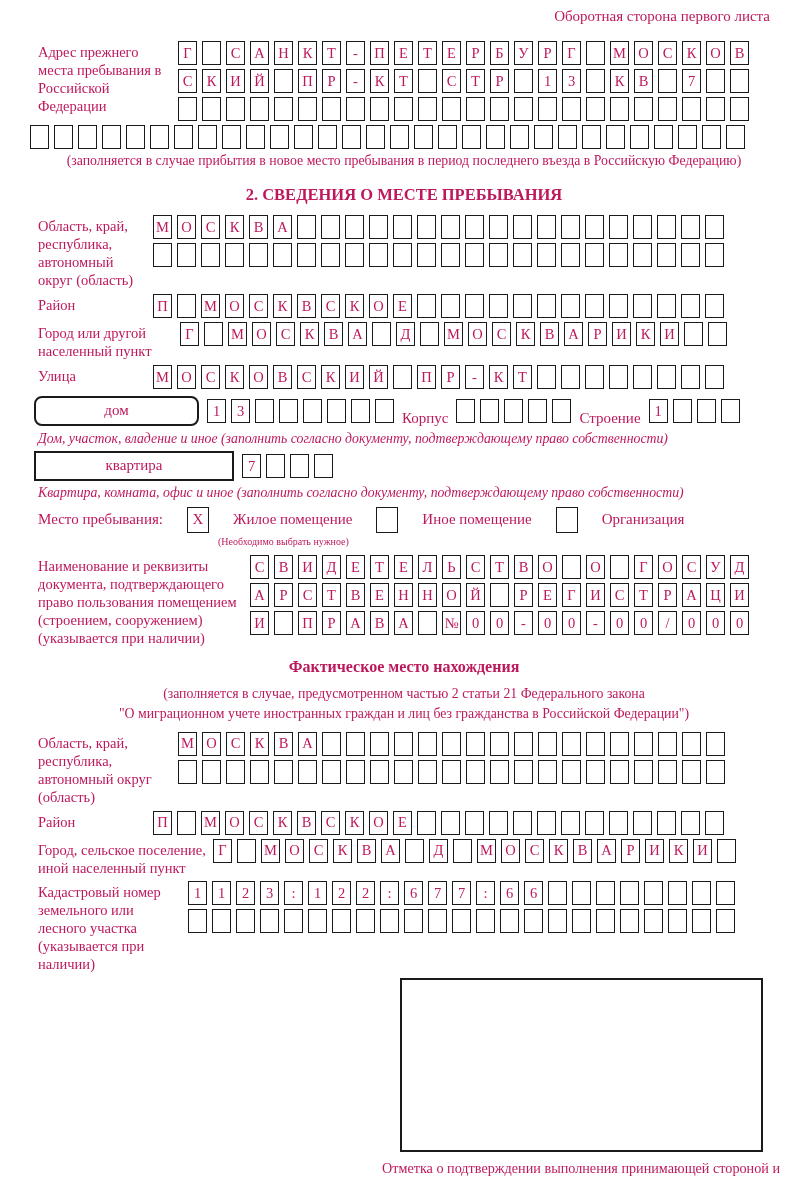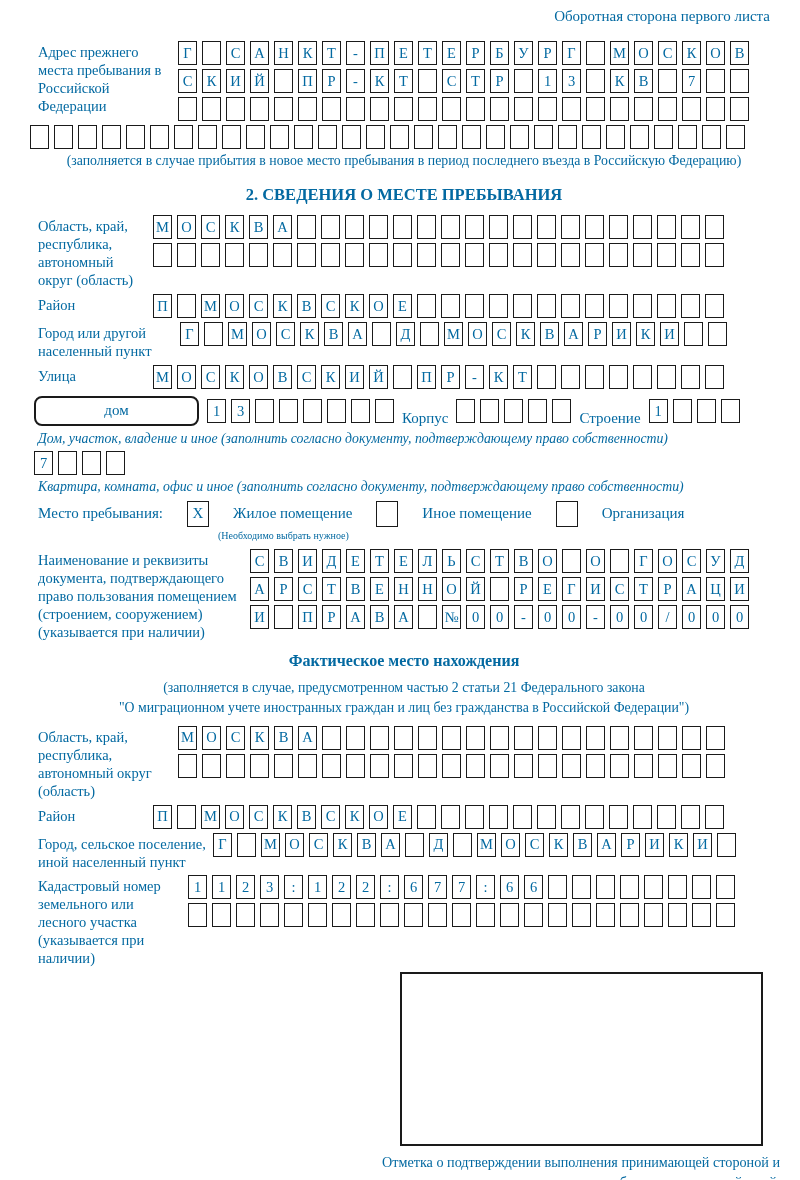--- a/index.html
+++ b/index.html
@@ -1,18 +1,18 @@
 <!DOCTYPE html>
 <html><head>
 <meta charset="utf-8">
 <style>
   html,body{margin:0;padding:0;background:#fff;}
   .page{
     position:relative;width:800px;height:1180px;box-sizing:border-box;
-    padding:8px 30px 0 38px;background:#fff;color:#0369a1;
+    padding:8px 30px 0 38px;background:#fff;color:#be185d;
     font-family:"Liberation Serif","DejaVu Serif",serif;overflow:hidden;
   }
   .corner{text-align:right;font-size:15px;margin-bottom:16px;}
   .field{display:flex;align-items:flex-start;margin-bottom:4px;}
   .flabel{font-size:14.5px;line-height:1.24;padding-top:3px;flex:none;box-sizing:border-box;padding-right:6px;}
   .w140{width:140px;} .w115{width:115px;} .w142{width:142px;}
   .w150{width:150px;} .w175{width:175px;} .w212{width:212px;}
   .rows{display:flex;flex-direction:column;gap:4px;}
   .cellrow{display:flex;gap:5px;flex:none;}
   .cell{
@@ -342,20 +342,21 @@
     <div class="cellrow">
         <span class="cell">1</span>
         <span class="cell"></span>
         <span class="cell"></span>
         <span class="cell"></span>
       </div>
   </div>
   <div class="note-left">Дом, участок, владение и иное (заполнить согласно документу, подтверждающему право собственности)</div>
 
   <div class="apt-row">
+    <div class="wide-box apt-box">квартира</div>
     <div class="cellrow">
         <span class="cell">7</span>
         <span class="cell"></span>
         <span class="cell"></span>
         <span class="cell"></span>
       </div>
   </div>
   <div class="note-left">Квартира, комната, офис и иное (заполнить согласно документу, подтверждающему право собственности)</div>
 
   <div class="place-row">

